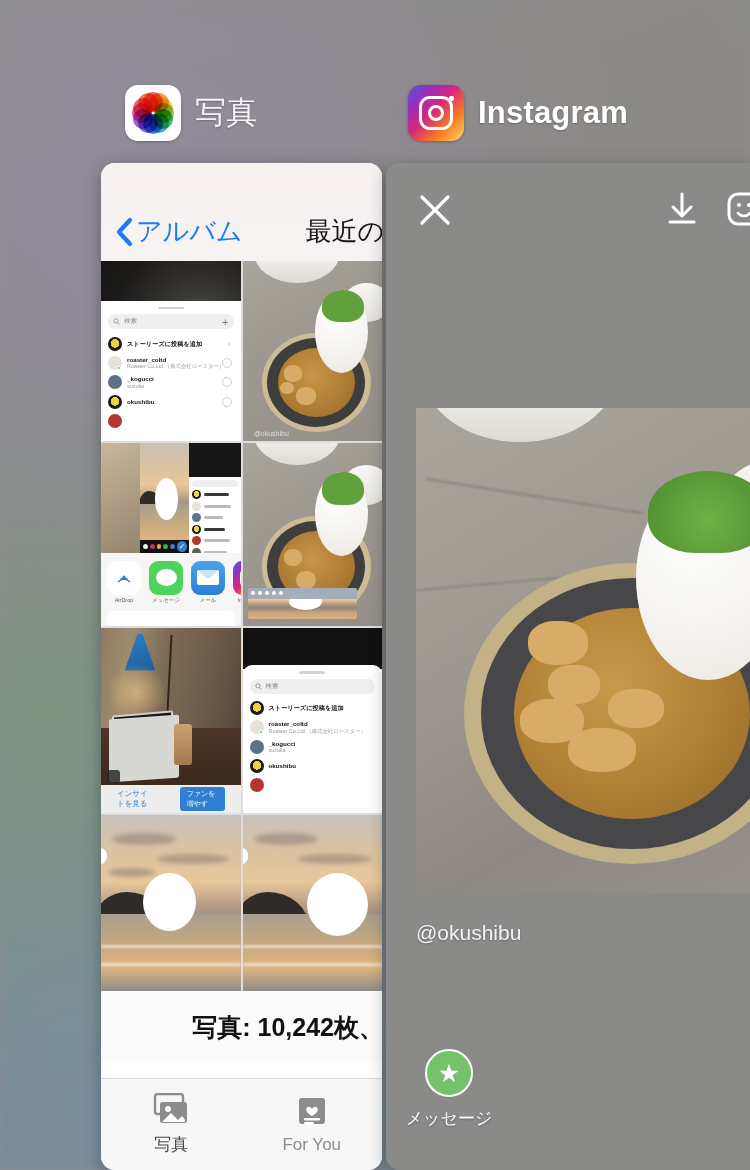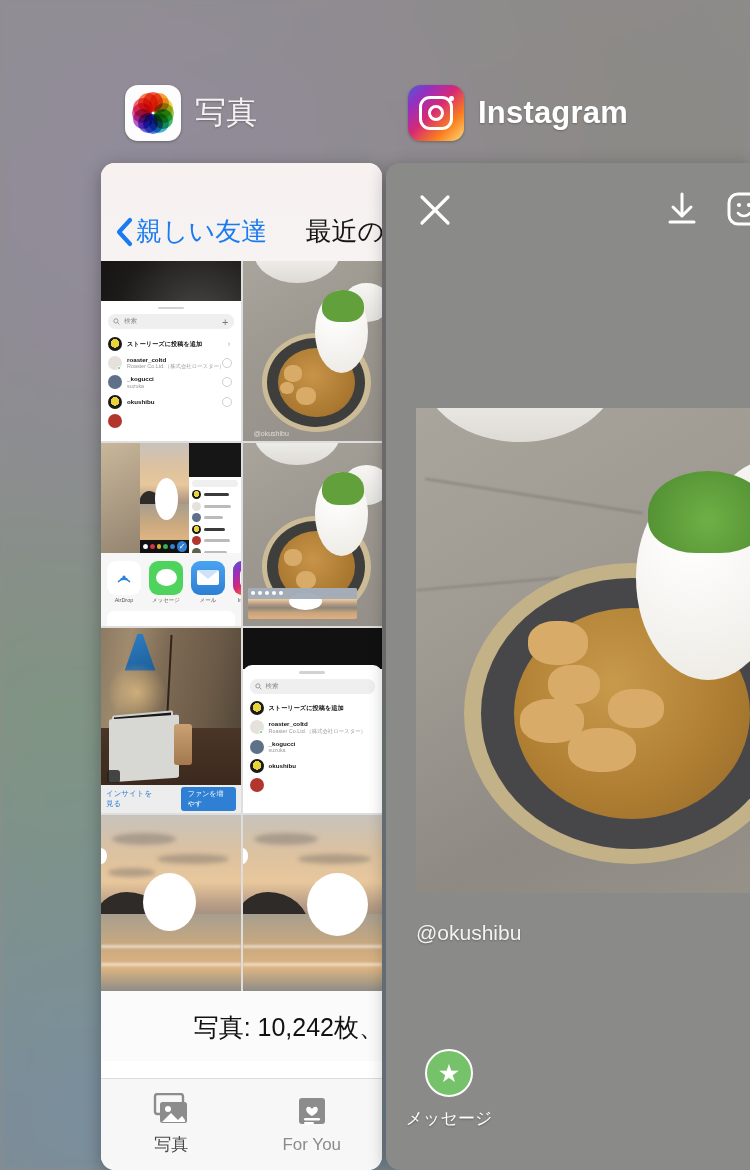--- a/index.html
+++ b/index.html
@@ -135,21 +135,21 @@
                  background:#18181a; border:2px solid #cfcfcc; border-radius:2px; transform:skewY(-5deg); }
   .desk .cup{ position:absolute; left:52%; top:52%; width:13%; height:22%;
               background:linear-gradient(180deg,#c9a172,#a3784f); border-radius:3px; }
   .desk .cord{ position:absolute; left:48%; top:4%; width:2px; height:52%;
                background:rgba(30,20,12,.8); transform:rotate(3deg); }
   .desk .prof{ position:absolute; left:4%; bottom:16%; width:13px; height:13px;
                border-radius:3px; background:rgba(35,35,35,.82); }
 
   
   .ph-info{ background:#fbfbfb; height:70px; position:relative; }
-  .ph-info .cnt{ position:absolute; right:-2px; top:20px; font-size:25px; color:#111; white-space:nowrap; }
+  .ph-info .cnt{ position:absolute; right:-2px; top:20px; font-size:25px; color:#111; white-space:nowrap;font-weight:bold; }
   .ph-tabs{ position:absolute; left:0; right:0; bottom:0; height:92px;
             background:#f7f7f7; border-top:1px solid #dcdcdc; display:flex; }
   .ph-tab{ flex:1; display:flex; flex-direction:column; align-items:center; justify-content:center; gap:8px; }
   .ph-tab .lb{ font-size:17px; }
   .ph-tab.sel .lb{ color:#4a4a4a; } .ph-tab .lb{ color:#8c8c8c; }
 
   
   #ig-card{ left:386px; top:163px; width:364px; height:1007px;
             background:#8a8a88; border-radius:14px 0 0 14px; }
   .ig-top{ position:absolute; left:0; right:0; top:0; height:100px; }
@@ -200,21 +200,21 @@
   <div class="app-name bold">Instagram</div>
 </div>
 
 <div class="card" id="photos-card">
 
   <div class="ph-nav">
     <div class="ph-back">
       <svg width="18" height="30" viewBox="0 0 18 30">
         <path d="M15 3 L4 15 L15 27" stroke="#1a7bf0" stroke-width="4.2" fill="none" stroke-linecap="round" stroke-linejoin="round"></path>
       </svg>
-      <span>親しい友達</span>
+      <span>アルバム</span>
     </div>
     <div class="ph-title">最近の</div>
   </div>
 
   <div class="grid">
 
     <div class="cell r1">
       <div class="darkimg"></div>
       <div class="mini-ig" style="top:22%;">
         <div class="mini-sheet" style="top:0;">
@@ -399,21 +399,21 @@
       <div class="desk">
         <div class="cord"></div>
           <div class="lamp"></div>
           <div class="glow"></div>
         <div class="table"></div>
           <div class="lapscr"></div>
           <div class="lap"></div>
           <div class="cup"></div>
         <div class="prof"></div>
       </div>
-      <div style="position:absolute;left:0;right:0;bottom:0;height:15%;background:rgba(246,246,246,.96);display:flex;align-items:center;justify-content:flex-end;padding:0 5px;gap:25px;">
+      <div style="position:absolute;left:0;right:0;bottom:0;height:15%;background:rgba(246,246,246,.96);display:flex;align-items:center;justify-content:flex-end;padding:0 16px;gap:25px;">
         <span style="font-size:7.5px;color:#2f7fd4;">インサイトを見る</span>
         <span style="font-size:7px;color:#fff;background:#2f7fd4;padding:2px 7px;border-radius:3px;">ファンを増やす</span>
       </div>
     </div>
 
     <div class="cell r3">
       <div class="mini-ig">
         <div class="mini-dark" style="height:22%;"></div>
         <div class="mini-sheet" style="top:20%;">
           <div class="m-grab"></div>

